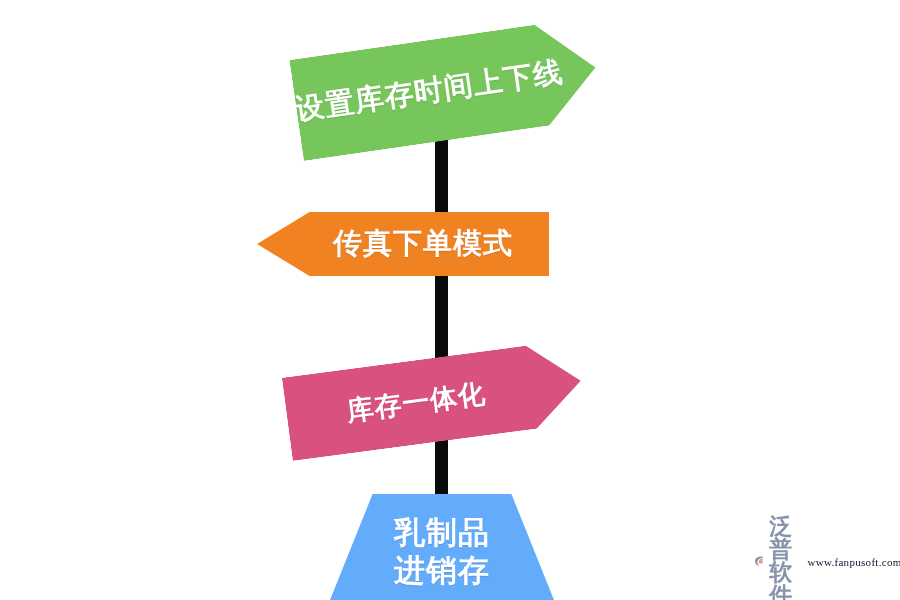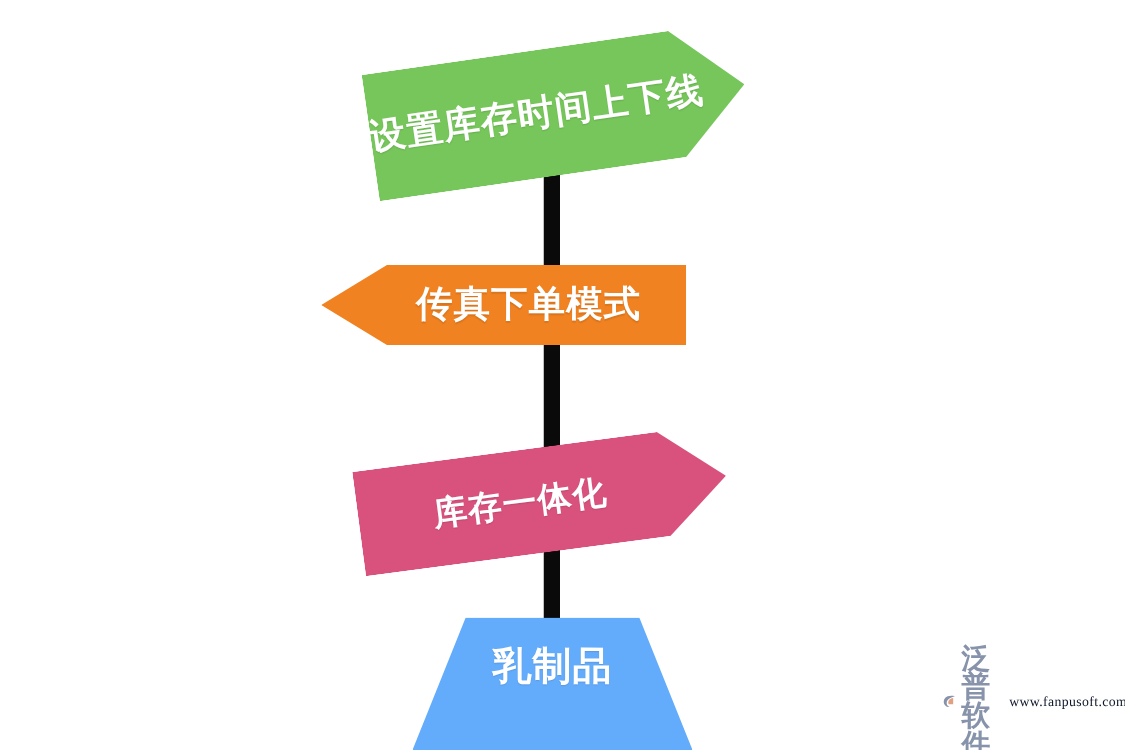--- a/index.html
+++ b/index.html
@@ -156,20 +156,21 @@
   <div class="sign sign-orange">
     <span class="sign-label">传真下单模式</span>
   </div>
 
   <div class="sign sign-pink">
     <span class="sign-label">库存一体化</span>
   </div>
 
   <div class="sign sign-blue">
     <span class="sign-label">乳制品</span>
+    <span class="sign-label">进销存</span>
   </div>
 
   <div class="watermark">
     <div class="wm-row">
       <svg class="wm-mark" width="26" height="26" viewBox="0 0 26 26" aria-hidden="true">
         <path d="M24 3.2 C16.5 1.4 9.0 2.2 5.0 6.6 C1.2 10.8 1.6 17.5 5.4 21.2
                  C7.6 23.4 10.6 24.4 13.4 24.2 C10.2 22.6 8.1 19.8 8.0 16.4
                  C7.9 11.6 11.6 7.4 17.0 5.6 C19.4 4.8 21.8 3.9 24 3.2 Z" fill="#8792ab"></path>
         <path d="M20.6 6.6 C16.6 7.0 13.2 9.2 11.7 12.3 C10.6 14.6 10.9 17.1 12.4 18.9
                  L20.6 18.9 Z" fill="#e0a183"></path>

